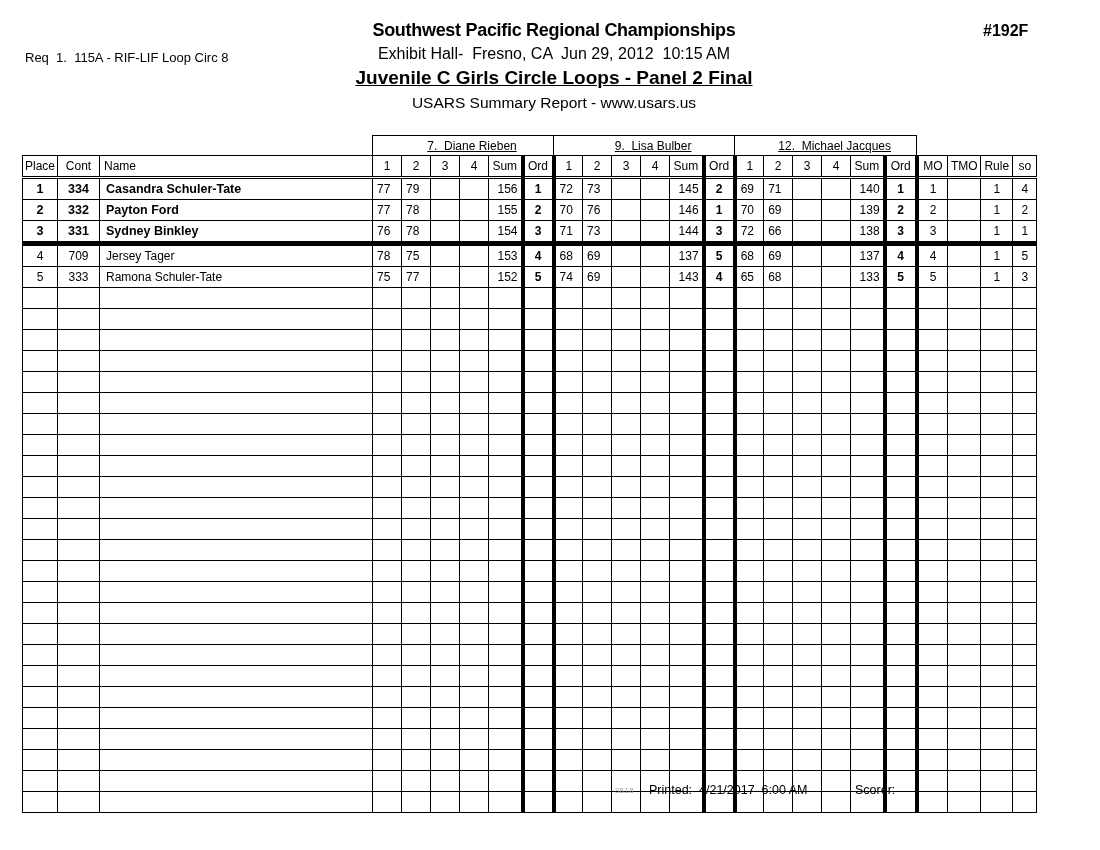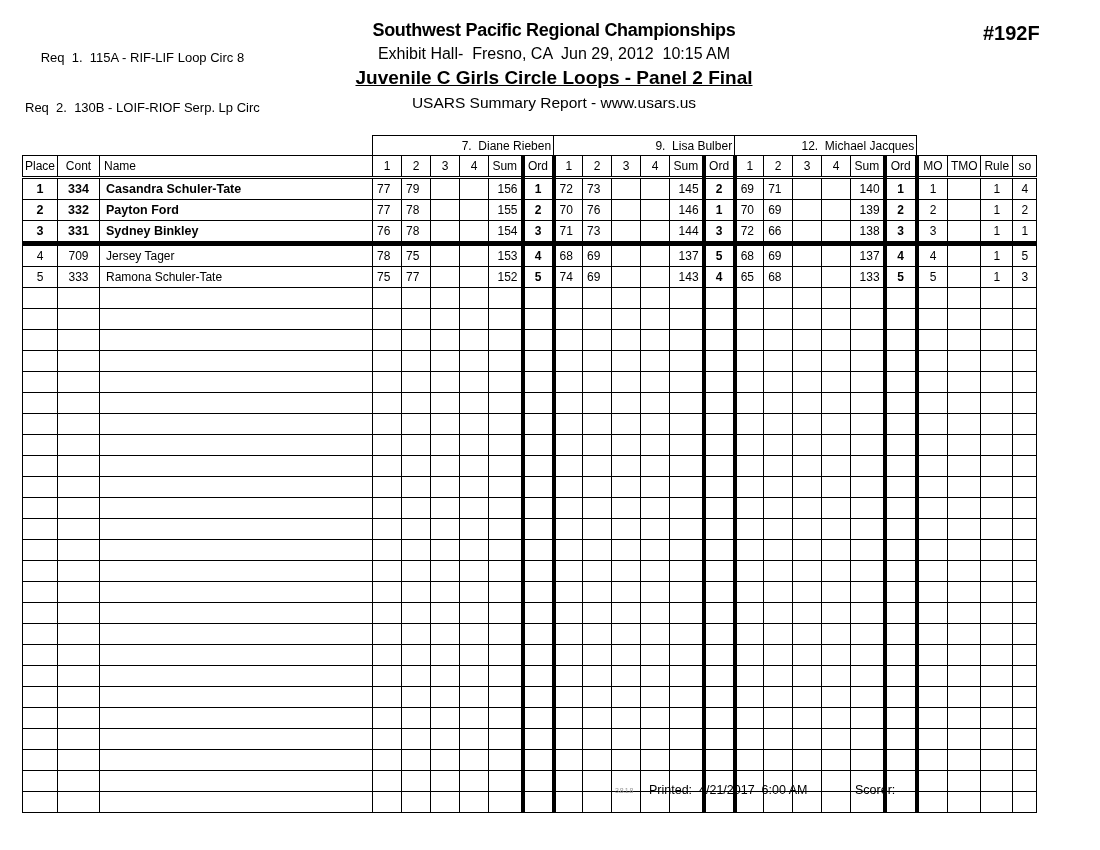--- a/index.html
+++ b/index.html
@@ -20,38 +20,38 @@
 
   
   .center-head { position: absolute; left: 4px; top: 20px; width: 1100px; text-align: center; }
   .title   { font-size: 18px; font-weight: bold; letter-spacing: -0.3px; white-space: pre; }
   .venue   { font-size: 16px; margin-top: 4px; white-space: pre; }
   .event   { font-size: 19px; font-weight: bold; margin-top: 4px; white-space: pre; text-decoration: underline; }
   .report  { font-size: 15.5px; margin-top: 5px; white-space: pre; }
 
   .event-number {
     position: absolute; left: 983px; top: 22px;
-    font-size: 20px; font-weight: bold;
+    font-size: 16px; font-weight: bold;
   }
 
   
   .score-table {
     position: absolute; left: 22px; top: 135px;
     border-collapse: collapse; table-layout: fixed;
     width: 1013px; font-size: 12px;
   }
   .score-table td {
     border: 1px solid #000;
     height: 20px; line-height: 18px;
     padding: 0 2px;
     white-space: nowrap; overflow: hidden;
   }
   tr.judge-band td { height: 19px; }
   td.blank { border: none !important; background: #fff; }
-  td.judge-box { text-align: right; padding-left: 20px; white-space: pre; }
+  td.judge-box { text-align: center; padding-left: 20px; white-space: pre; text-decoration: underline; }
   tr.head td { border-bottom: 3px double #000; }
   td.c  { text-align: center; }
   td.s  { text-align: left; padding-left: 4px; }
   td.sum { text-align: right; padding-right: 3px; }
   td.nm { text-align: left; padding-left: 6px; }
   td.nmh { text-align: left; padding-left: 4px; }
   td.ord {
     border-left: 4px solid #000; border-right: 4px solid #000;
     text-align: center; font-weight: bold;
   }
@@ -70,21 +70,20 @@
   .printed { position: absolute; left: 649px; top: 783px; font-size: 12.5px; white-space: pre; }
   .scorer  { position: absolute; left: 855px; top: 783px; font-size: 12.5px; }
 </style>
 </head>
 <body>
 
 <div class="page">
 
   <div class="req-block">
     <div>Req  1.  115A - RIF-LIF Loop Circ 8</div>
-    <div>Req  2.  130B - LOIF-RIOF Serp. Lp Circ</div>
   </div>
 
   <div class="center-head">
     <div class="title">Southwest Pacific Regional Championships</div>
     <div class="venue">Exhibit Hall-  Fresno, CA  Jun 29, 2012  10:15 AM</div>
     <div class="event">Juvenile C Girls Circle Loops - Panel 2 Final</div>
     <div class="report">USARS Summary Report - www.usars.us</div>
   </div>
 
   <div class="event-number">#192F</div>

